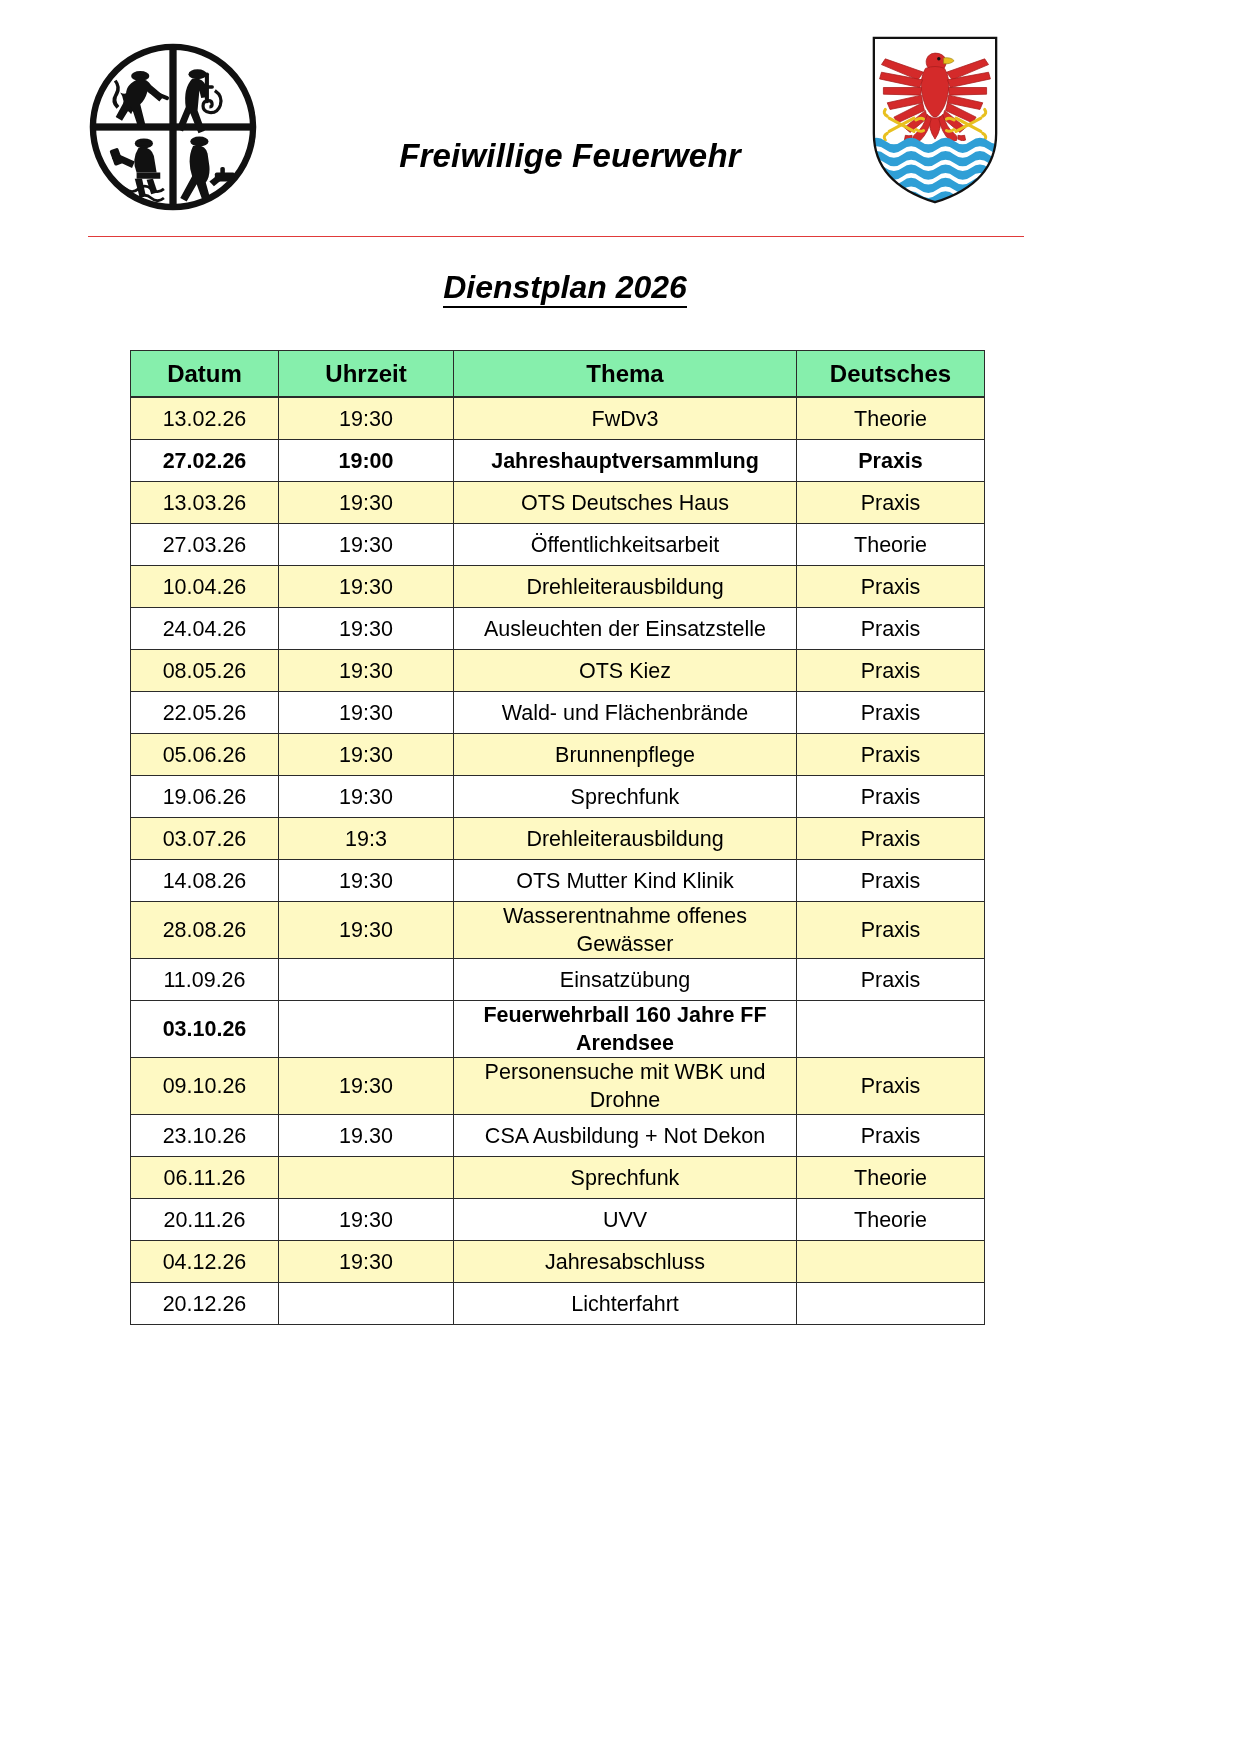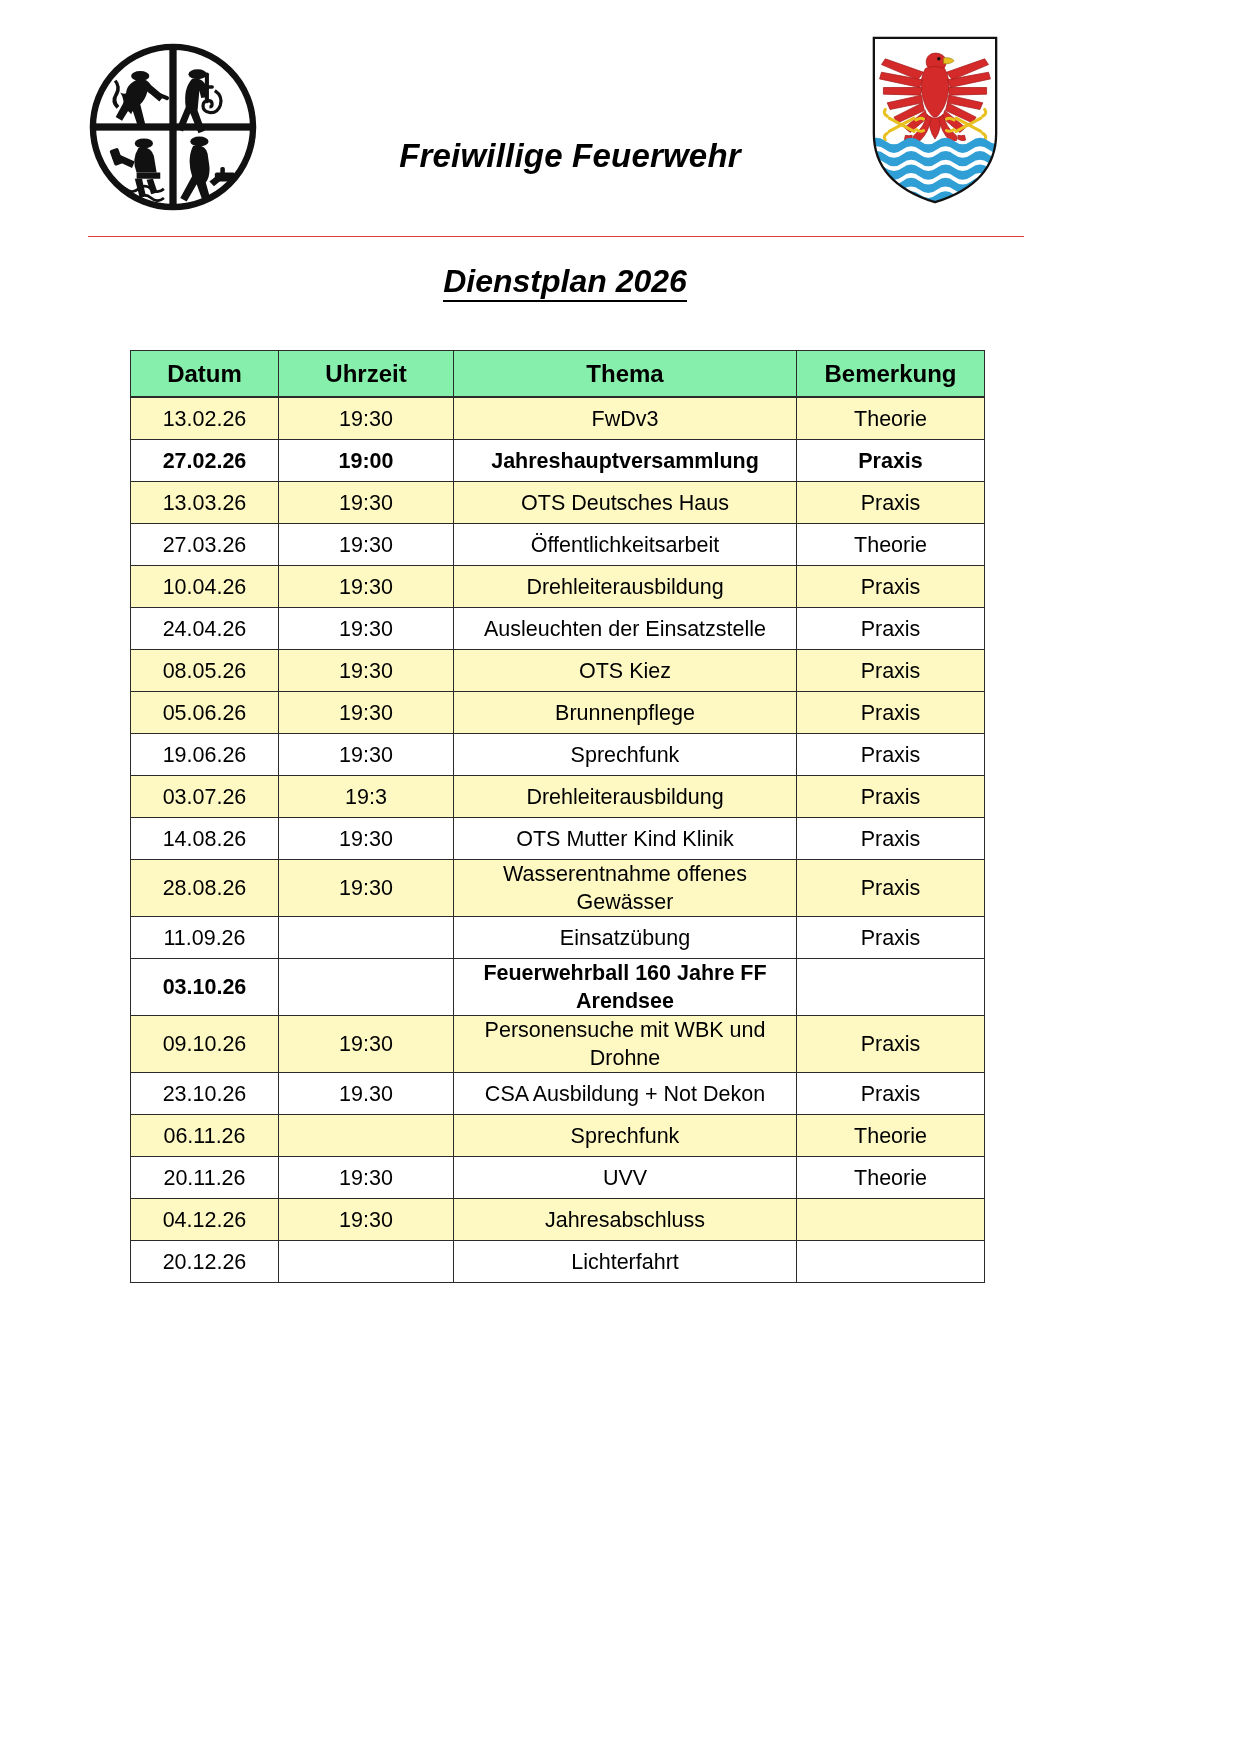--- a/index.html
+++ b/index.html
@@ -67,21 +67,21 @@
     left: 88px;
     top: 236px;
     width: 936px;
     height: 0;
     border-top: 1.6px solid #e03a3a;
   }
 
   .subtitle {
     position: absolute;
     left: 0;
-    top: 258px;
+    top: 264px;
     width: 1130px;
     text-align: center;
     font-weight: bold;
     font-style: italic;
     font-size: 32px;
     line-height: 46px;
   }
   .subtitle span {
     border-bottom: 2.4px solid #000;
     padding-bottom: 1px;
@@ -307,21 +307,21 @@
         <col class="c-datum">
           <col class="c-uhrzeit">
           <col class="c-thema">
           <col class="c-bem">
       </colgroup>
       <thead>
         <tr>
           <th>Datum</th>
           <th>Uhrzeit</th>
           <th>Thema</th>
-          <th>Bemerkung</th>
+          <th>Deutsches</th>
         </tr>
       </thead>
       <tbody id="roster-body">
           <tr class="shaded">
             <td>13.02.26</td>
             <td>19:30</td>
             <td>FwDv3</td>
             <td>Theorie</td>
           </tr>
           <tr class="plain bold-row">
@@ -353,20 +353,26 @@
             <td>19:30</td>
             <td>Ausleuchten der Einsatzstelle</td>
             <td>Praxis</td>
           </tr>
           <tr class="shaded">
             <td>08.05.26</td>
             <td>19:30</td>
             <td>OTS Kiez</td>
             <td>Praxis</td>
           </tr>
+          <tr class="plain">
+            <td>22.05.26</td>
+            <td>19:30</td>
+            <td>Wald- und Flächenbrände</td>
+            <td>Praxis</td>
+          </tr>
           <tr class="shaded">
             <td>05.06.26</td>
             <td>19:30</td>
             <td>Brunnenpflege</td>
             <td>Praxis</td>
           </tr>
           <tr class="plain">
             <td>19.06.26</td>
             <td>19:30</td>
             <td>Sprechfunk</td>

